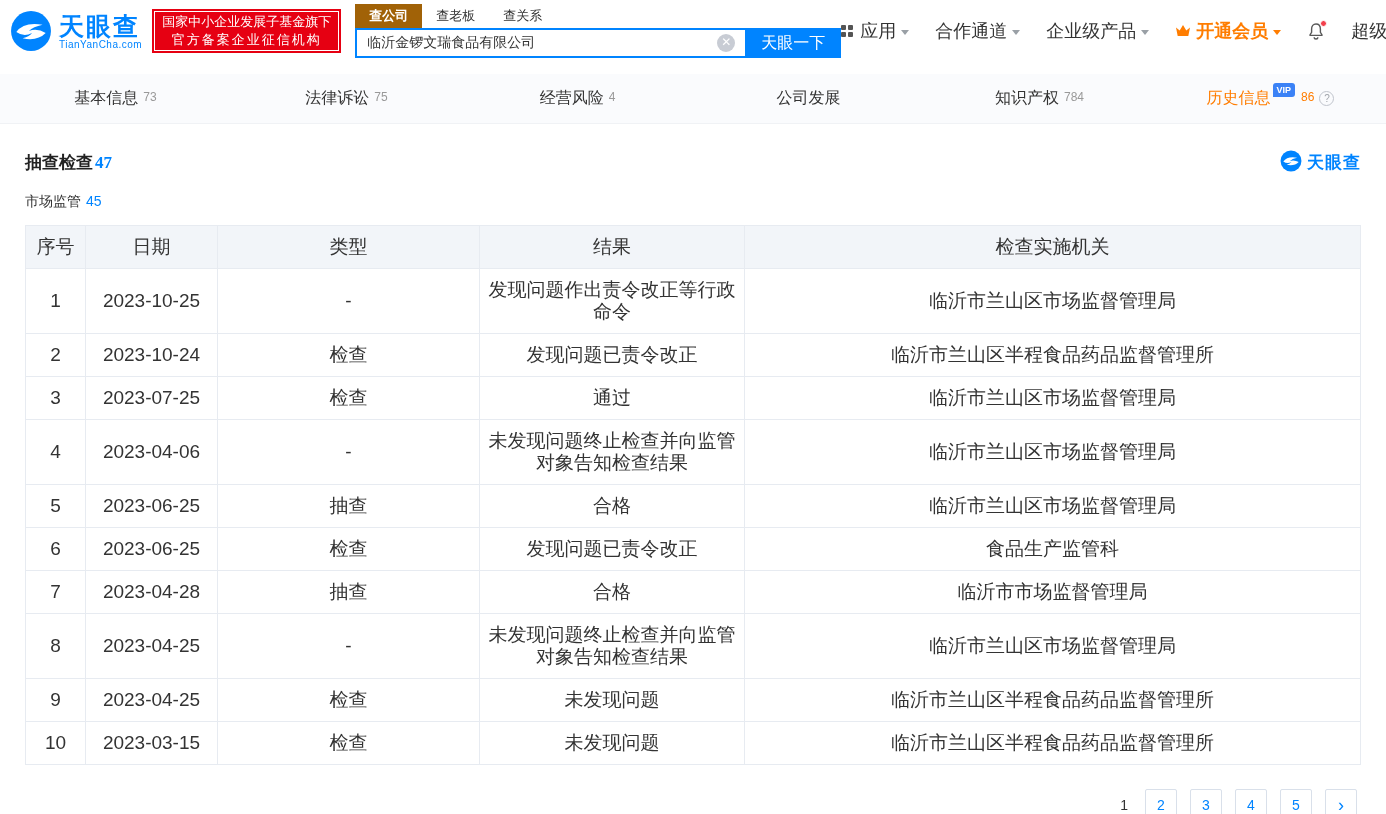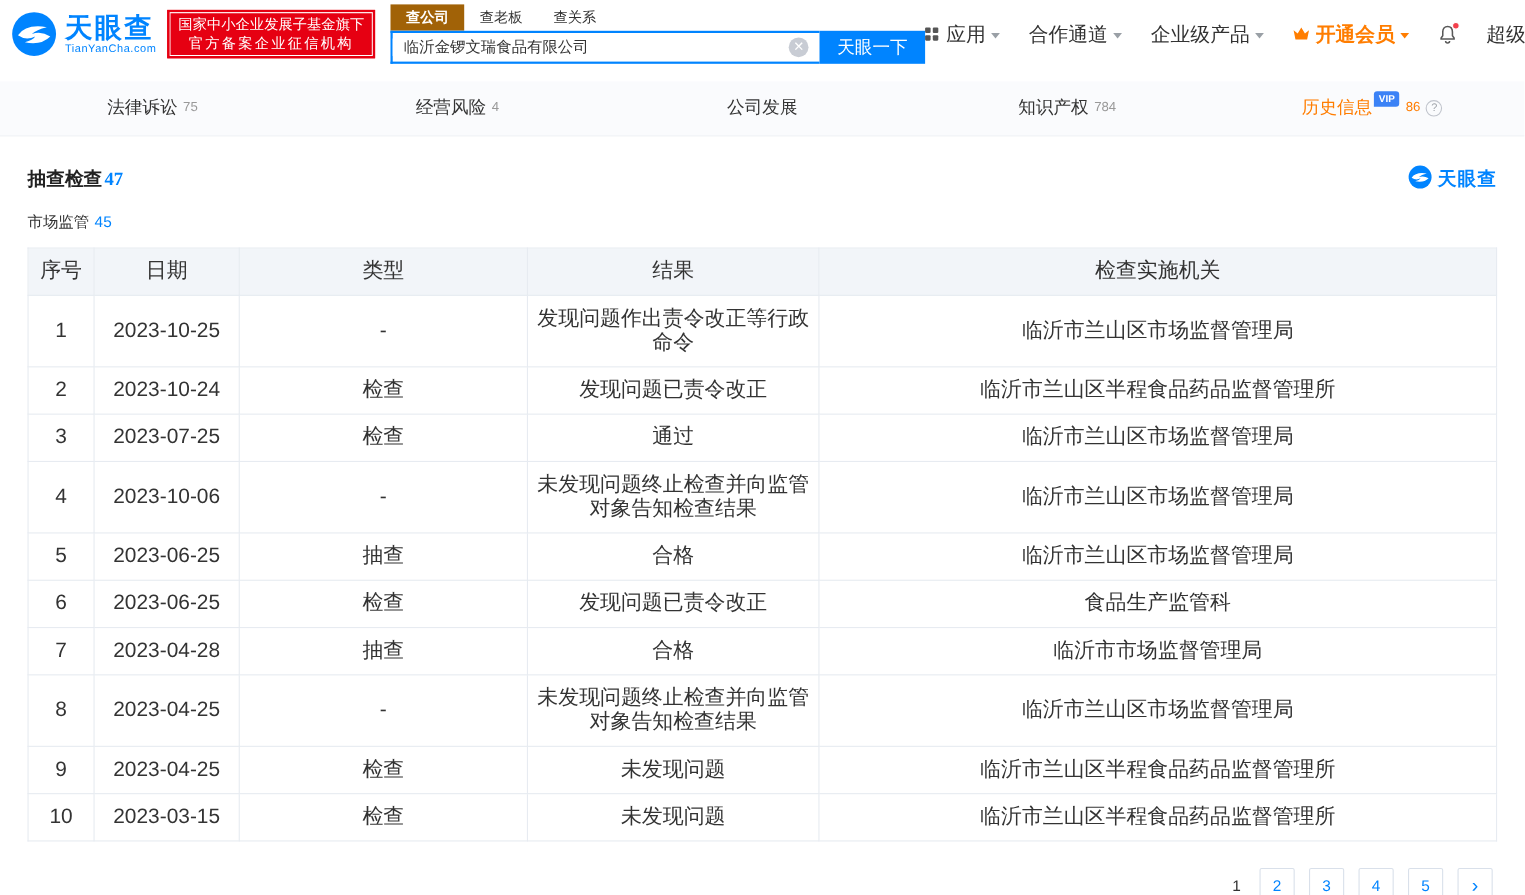--- a/index.html
+++ b/index.html
@@ -154,20 +154,24 @@
       </span>
     </div>
     <div class="nav-item">
       <span>超级...</span>
       <span class="caret"></span>
     </div>
   </nav>
 </header>
 
 <nav class="main-tabs">
+    <div class="main-tab">
+      <span>基本信息</span>
+      <span class="tab-count">73</span>
+    </div>
     <div class="main-tab">
       <span>法律诉讼</span>
       <span class="tab-count">75</span>
     </div>
     <div class="main-tab">
       <span>经营风险</span>
       <span class="tab-count">4</span>
     </div>
     <div class="main-tab">
       <span>公司发展</span>
@@ -238,21 +242,21 @@
         </tr>
         <tr>
           <td>3</td>
           <td>2023-07-25</td>
           <td>检查</td>
           <td>通过</td>
           <td>临沂市兰山区市场监督管理局</td>
         </tr>
         <tr>
           <td>4</td>
-          <td>2023-10-06</td>
+          <td>2023-04-06</td>
           <td>-</td>
           <td>未发现问题终止检查并向监管对象告知检查结果</td>
           <td>临沂市兰山区市场监督管理局</td>
         </tr>
         <tr>
           <td>5</td>
           <td>2023-06-25</td>
           <td>抽查</td>
           <td>合格</td>
           <td>临沂市兰山区市场监督管理局</td>

